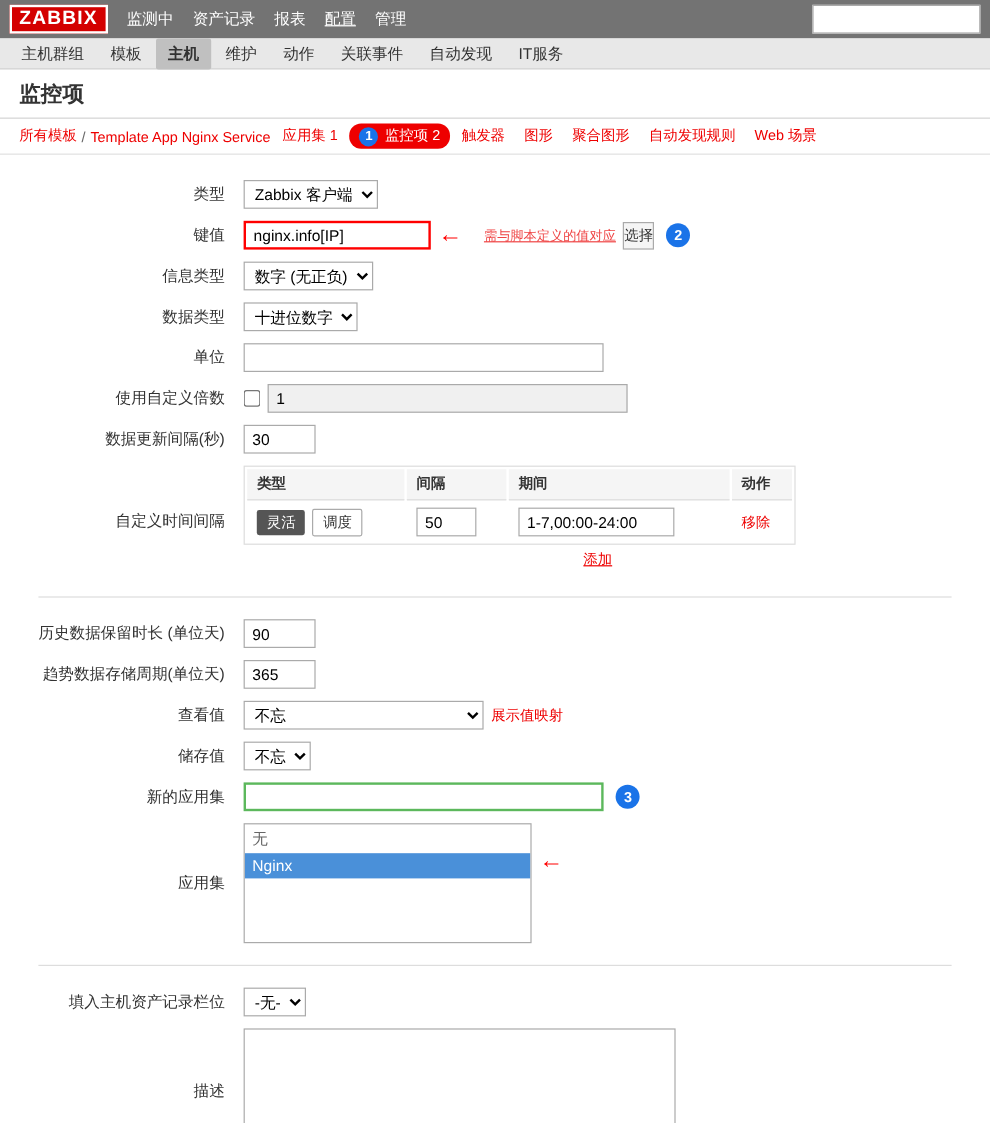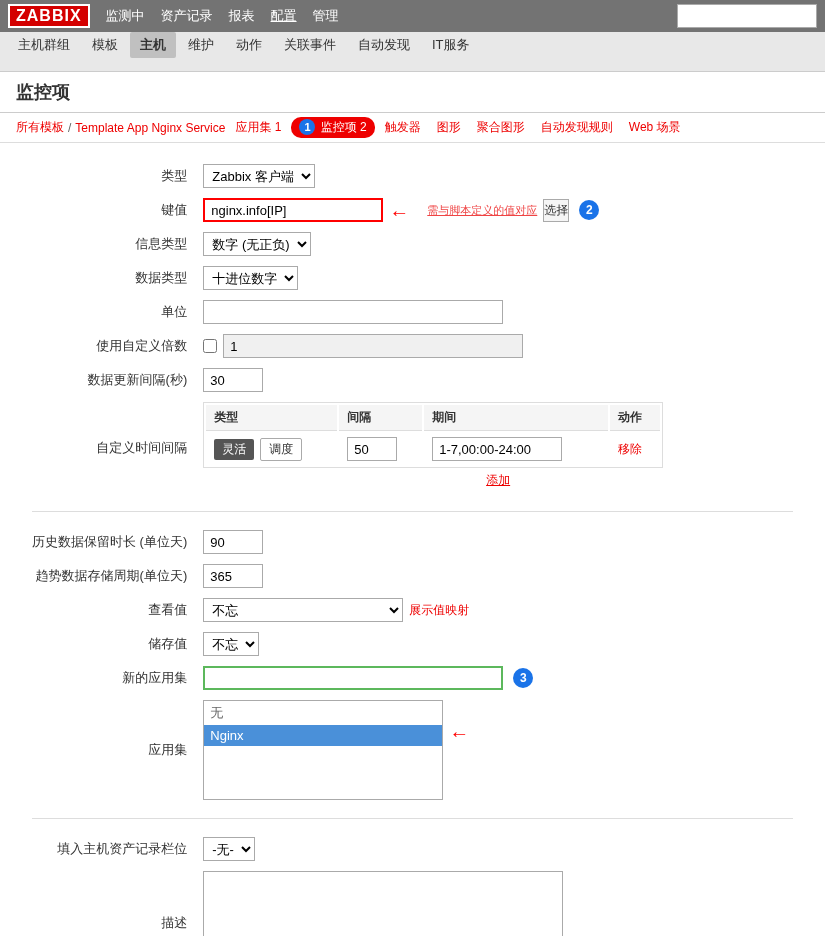--- a/index.html
+++ b/index.html
@@ -37,21 +37,21 @@
       width: 140px;
       font-size: 12px;
     }
 
     
     .second-nav {
       background: #e8e8e8;
       border-bottom: 1px solid #ccc;
       display: flex;
       align-items: flex-start;
-      height: 40px;
+      height: 26px;
       padding: 0 8px;
       gap: 2px;
     }
     .second-nav-item {
       padding: 4px 10px;
       font-size: 13px;
       cursor: pointer;
       color: #333;
       text-decoration: none;
       border-radius: 2px;
@@ -156,21 +156,21 @@
       font-size: 13px;
       height: 24px;
       background: white;
     }
     input[type="checkbox"] {
       width: 14px;
       height: 14px;
     }
 
     .input-wide { width: 300px; }
-    .input-medium { width: 180px; }
+    .input-medium { width: 156px; }
     .input-num { width: 60px; }
 
     .red-border { border: 2px solid red !important; }
 
     
     .badge-circle {
       display: inline-flex;
       align-items: center;
       justify-content: center;
       width: 20px;

